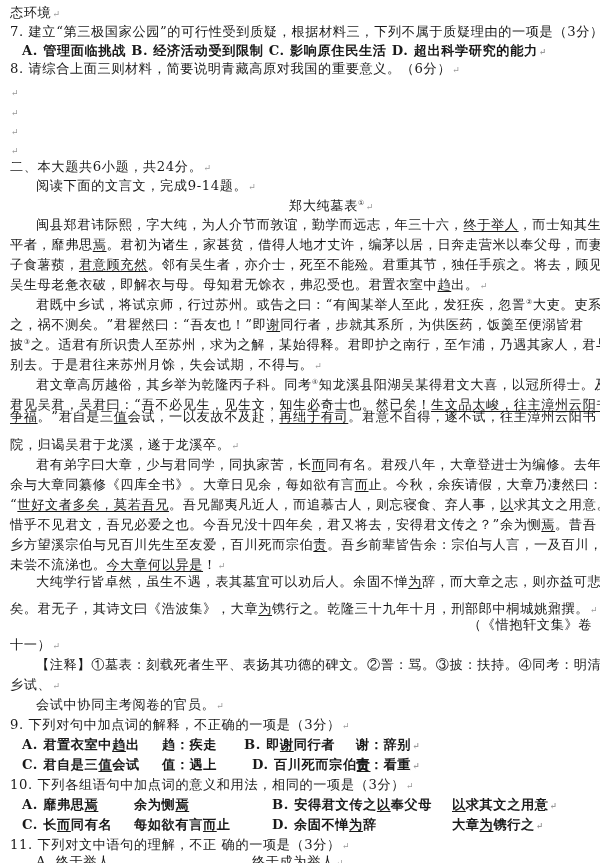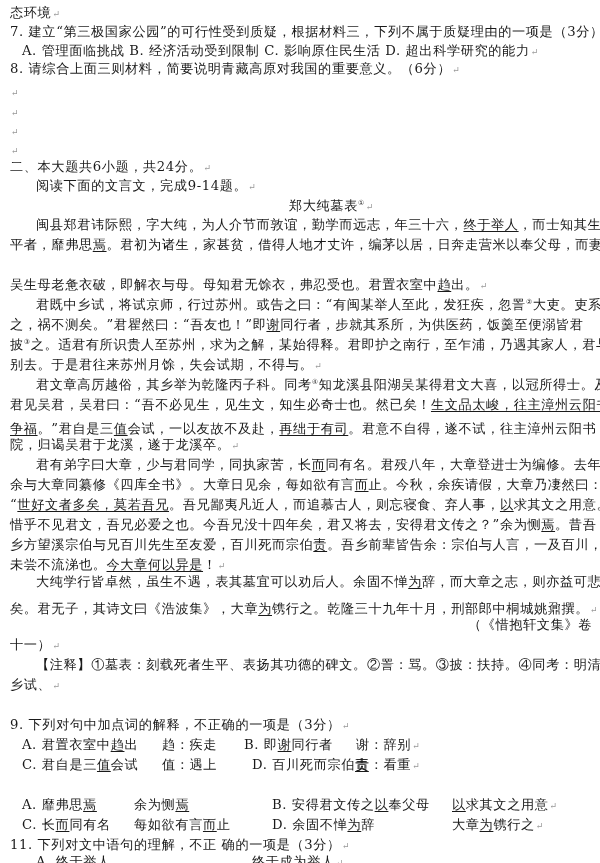--- a/index.html
+++ b/index.html
@@ -10,21 +10,21 @@
     font-size: 13.2px;
   }
   .page { position: relative; width: 600px; height: 748px; }
   .line {
     position: absolute; left: 10px; right: 8px;
     white-space: nowrap; line-height: 18px; height: 18px;
     letter-spacing: 0.6px;
   }
   .mark { color: #999; font-size: 9px; margin-left: 1px; }
   .u { text-decoration: underline; text-underline-offset: 2px; }
-  .indent1 { left: 22px; }
+  .indent1 { left: 22px; font-weight: bold; }
   .indent2 { left: 36px; }
   .center { left: 0; right: 0; text-align: center; padding-left: 63px; }
   .right { text-align: right; font-family: Liberation Serif, serif; }
   .col { position: absolute; white-space: nowrap; }
   sup { font-size: 7px; vertical-align: super; line-height: 0; }
 </style>
 </head>
 <body>
 
 <div class="page">
@@ -40,58 +40,61 @@
   <div class="line" style="top:103px"><span class="mark">↵</span></div>
   <div class="line" style="top:122px"><span class="mark">↵</span></div>
   <div class="line" style="top:141px"><span class="mark">↵</span></div>
 
   <div class="line" style="top:158px"><span>二、本大题共6小题，共24分。</span><span class="mark">↵</span></div>
   <div class="line indent2" style="top:177px"><span>阅读下面的文言文，完成9-14题。</span><span class="mark">↵</span></div>
   <div class="line center" style="top:197px"><span>郑大纯墓表</span><sup>①</sup><span class="mark">↵</span></div>
 
   <div class="line indent2" style="top:216px"><span>闽县郑君讳际熙，字大纯，为人介节而敦谊，勤学而远志，年三十六，</span><span class="u">终于举人</span><span>，而士知其生</span></div>
   <div class="line" style="top:236px"><span>平者，靡弗思</span><span class="u">焉</span><span>。君初为诸生，家甚贫，借得人地才丈许，编茅以居，日奔走营米以奉父母，而妻</span></div>
+  <div class="line" style="top:256px"><span>子食薯蓣，</span><span class="u">君意顾充然</span><span>。邻有吴生者，亦介士，死至不能殓。君重其节，独任手殡之。将去，顾见</span></div>
   <div class="line" style="top:276px"><span>吴生母老惫衣破，即解衣与母。母知君无馀衣，弗忍受也。君置衣室中</span><span class="u">趋</span><span>出。</span><span class="mark">↵</span></div>
   <div class="line indent2" style="top:296px"><span>君既中乡试，将试京师，行过苏州。或告之曰：“有闽某举人至此，发狂疾，忽詈</span><sup>②</sup><span>大吏。吏系</span></div>
   <div class="line" style="top:316px"><span>之，祸不测矣。”君瞿然曰：“吾友也！”即</span><span class="u">谢</span><span>同行者，步就其系所，为供医药，饭羹至便溺皆君</span></div>
   <div class="line" style="top:336px"><span>披</span><sup>③</sup><span>之。适君有所识贵人至苏州，求为之解，某始得释。君即护之南行，至乍浦，乃遇其家人，君与</span></div>
   <div class="line" style="top:356px"><span>别去。于是君往来苏州月馀，失会试期，不得与。</span><span class="mark">↵</span></div>
   <div class="line indent2" style="top:376px"><span>君文章高厉越俗，其乡举为乾隆丙子科。同考</span><sup>④</sup><span>知龙溪县阳湖吴某得君文大喜，以冠所得士。及</span></div>
   <div class="line" style="top:396px"><span>君见吴君，吴君曰：“吾不必见生，见生文，知生必奇士也。然已矣！</span><span class="u">生文品太峻，往主漳州云阳书</span></div>
-  <div class="line" style="top:420px"><span class="u">争福</span><span>。”君自是三</span><span class="u">值</span><span>会试，一以友故不及赴，</span><span class="u">再绌于有司</span><span>。君意不自得，遂不试，往主漳州云阳书</span></div>
+  <div class="line" style="top:408px"><span class="u">争福</span><span>。”君自是三</span><span class="u">值</span><span>会试，一以友故不及赴，</span><span class="u">再绌于有司</span><span>。君意不自得，遂不试，往主漳州云阳书</span></div>
   <div class="line" style="top:436px"><span>院，归谒吴君于龙溪，遂于龙溪卒。</span><span class="mark">↵</span></div>
   <div class="line indent2" style="top:456px"><span>君有弟字曰大章，少与君同学，同执家苦，长</span><span class="u">而</span><span>同有名。君殁八年，大章登进士为编修。去年，</span></div>
   <div class="line" style="top:476px"><span>余与大章同纂修《四库全书》。大章日见余，每如欲有言</span><span class="u">而</span><span>止。今秋，余疾请假，大章乃凄然曰：</span></div>
   <div class="line" style="top:496px"><span>“</span><span class="u">世好文者多矣，莫若吾兄</span><span>。吾兄鄙夷凡近人，而追慕古人，则忘寝食、弃人事，</span><span class="u">以</span><span>求其文之用意。</span></div>
   <div class="line" style="top:516px"><span>惜乎不见君文，吾兄必爱之也。今吾兄没十四年矣，君又将去，安得君文传之？”余为恻</span><span class="u">焉</span><span>。昔吾</span></div>
   <div class="line" style="top:536px"><span>乡方望溪宗伯与兄百川先生至友爱，百川死而宗伯</span><span class="u">责</span><span>。吾乡前辈皆告余：宗伯与人言，一及百川，</span></div>
   <div class="line" style="top:556px"><span>未尝不流涕也。</span><span class="u">今大章何以异是</span><span>！</span><span class="mark">↵</span></div>
   <div class="line indent2" style="top:573px"><span>大纯学行皆卓然，虽生不遇，表其墓宜可以劝后人。余固不惮</span><span class="u">为</span><span>辞，而大章之志，则亦益可悲</span></div>
   <div class="line" style="top:600px"><span>矣。君无子，其诗文曰《浩波集》，大章</span><span class="u">为</span><span>镌行之。乾隆三十九年十月，刑部郎中桐城姚鼐撰。</span><span class="mark">↵</span></div>
 
   <div class="line right" style="top:616px"><span>（《惜抱轩文集》卷</span></div>
   <div class="line" style="top:636px"><span>十一）</span><span class="mark">↵</span></div>
 
   <div class="line indent2" style="top:656px"><span>【注释】①墓表：刻载死者生平、表扬其功德的碑文。②詈：骂。③披：扶持。④同考：明清</span></div>
   <div class="line" style="top:676px"><span>乡试、</span><span class="mark">↵</span></div>
+  <div class="line indent2" style="top:696px"><span>会试中协同主考阅卷的官员。</span><span class="mark">↵</span></div>
 
   <div class="line" style="top:716px"><span>9. 下列对句中加点词的解释，不正确的一项是（3分）</span><span class="mark">↵</span></div>
   <div class="line indent1" style="top:736px">
     <span class="col" style="left:0"><span>A. 君置衣室中</span><span class="u">趋</span><span>出</span></span>
     <span class="col" style="left:140px">趋：疾走</span>
     <span class="col" style="left:222px"><span>B. 即</span><span class="u">谢</span><span>同行者</span></span>
     <span class="col" style="left:334px"><span>谢：辞别</span><span class="mark">↵</span></span>
   </div>
   <div class="line indent1" style="top:756px">
     <span class="col" style="left:0"><span>C. 君自是三</span><span class="u">值</span><span>会试</span></span>
     <span class="col" style="left:140px">值：遇上</span>
     <span class="col" style="left:230px"><span>D. 百川死而宗伯</span><span class="u">责</span></span>
     <span class="col" style="left:334px"><span>责：看重</span><span class="mark">↵</span></span>
   </div>
 
+  <div class="line" style="top:776px"><span>10. 下列各组语句中加点词的意义和用法，相同的一项是（3分）</span><span class="mark">↵</span></div>
   <div class="line indent1" style="top:796px">
     <span class="col" style="left:0"><span>A. 靡弗思</span><span class="u">焉</span></span>
     <span class="col" style="left:112px"><span>余为恻</span><span class="u">焉</span></span>
     <span class="col" style="left:250px"><span>B. 安得君文传之</span><span class="u">以</span><span>奉父母</span></span>
     <span class="col" style="left:430px"><span class="u">以</span><span>求其文之用意</span><span class="mark">↵</span></span>
   </div>
   <div class="line indent1" style="top:816px">
     <span class="col" style="left:0"><span>C. 长</span><span class="u">而</span><span>同有名</span></span>
     <span class="col" style="left:112px"><span>每如欲有言</span><span class="u">而</span><span>止</span></span>
     <span class="col" style="left:250px"><span>D. 余固不惮</span><span class="u">为</span><span>辞</span></span>

